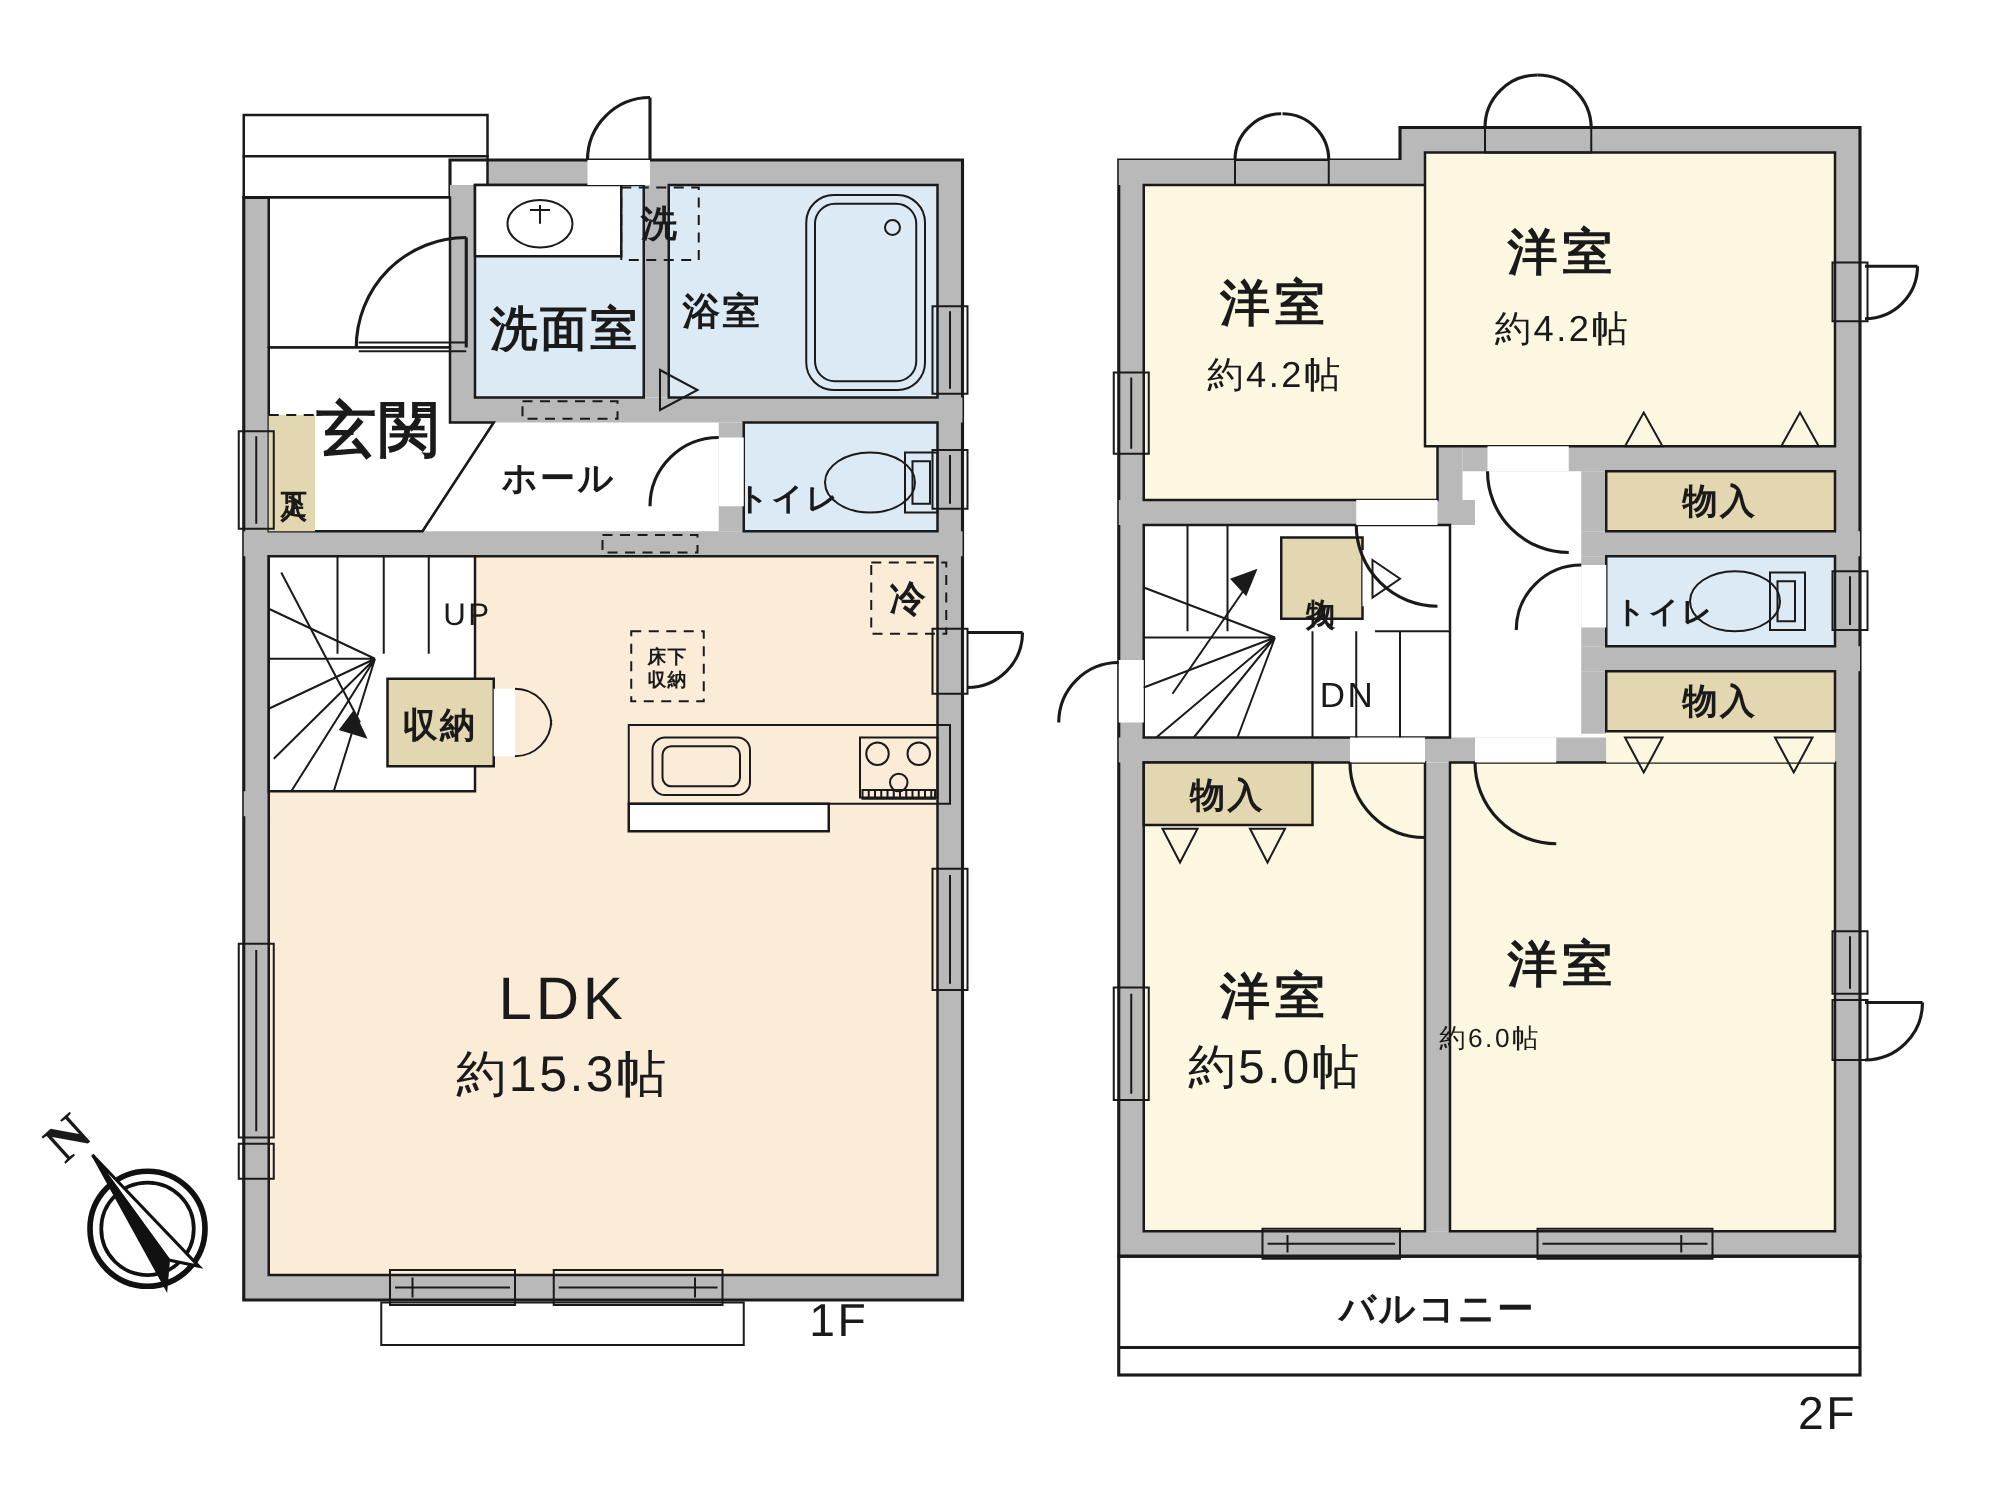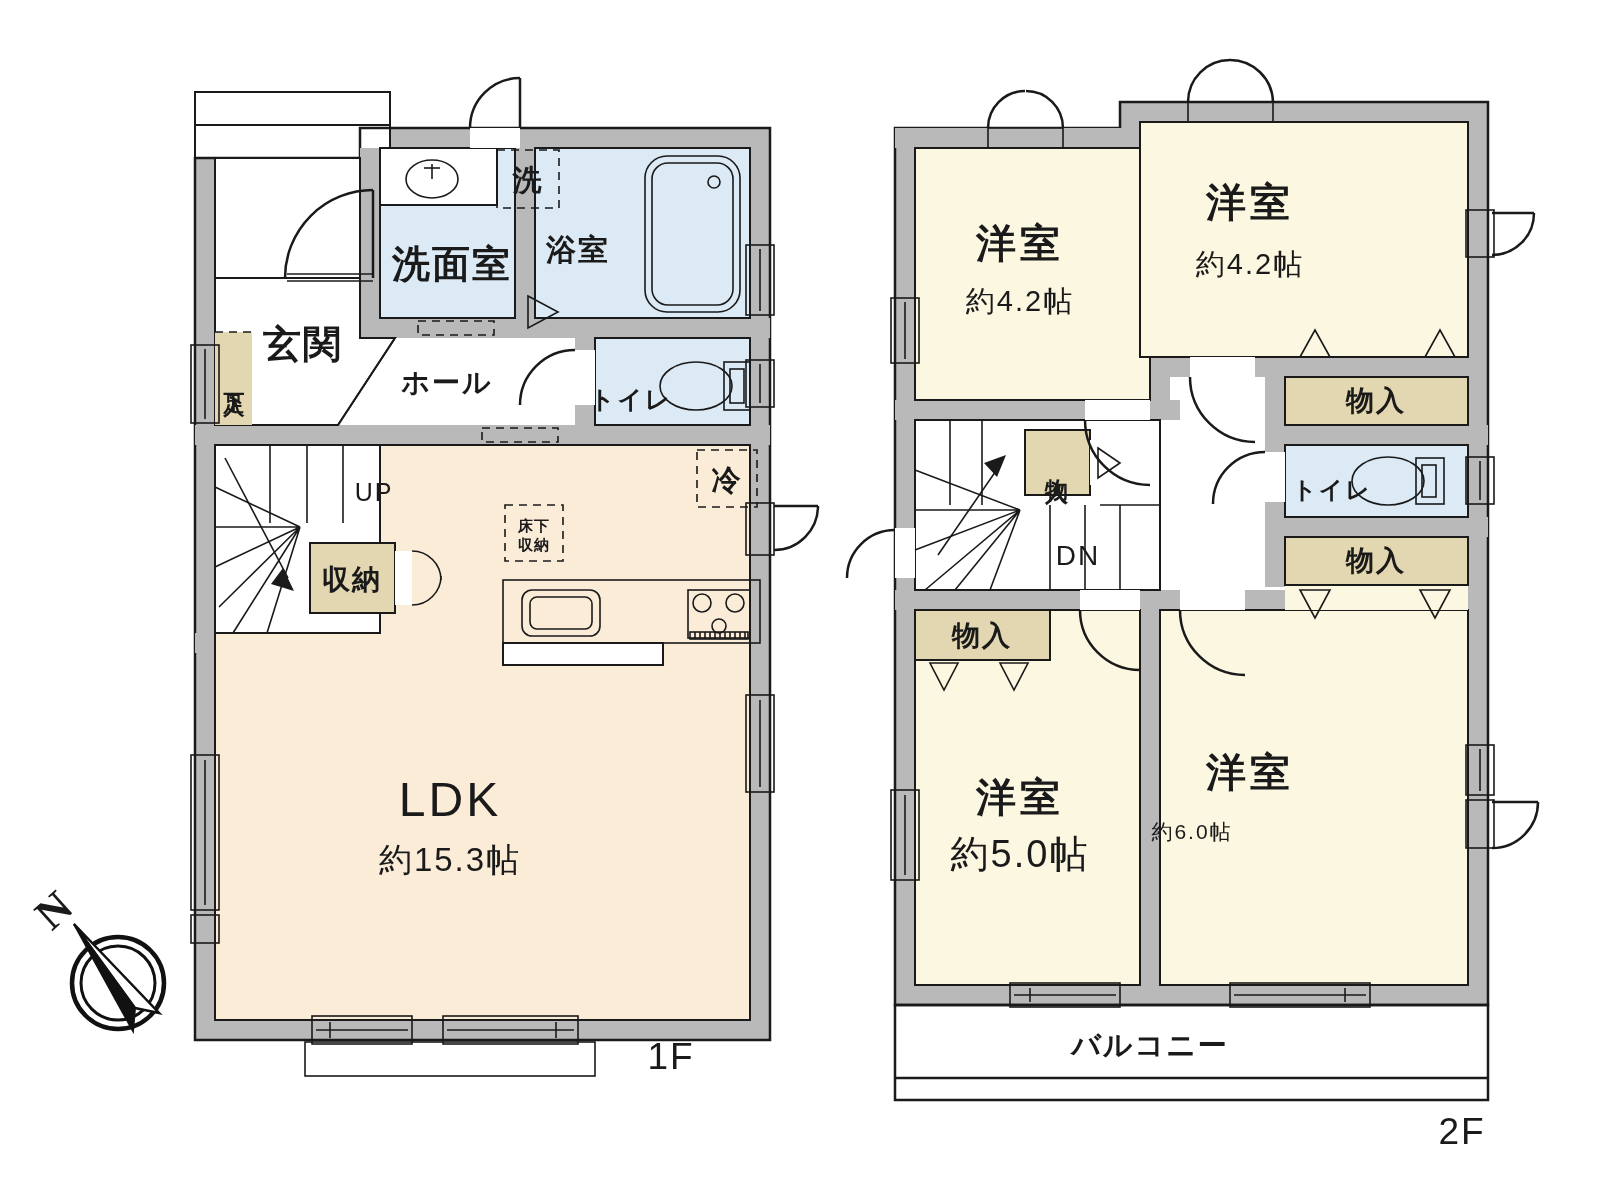--- a/index.html
+++ b/index.html
@@ -315,46 +315,46 @@
   <g>
     <circle cx="118" cy="983" r="46" fill="none" stroke="#111" stroke-width="4.5"></circle>
     <circle cx="118" cy="983" r="37" fill="none" stroke="#111" stroke-width="3"></circle>
     <polygon points="74,924 159,1013 135,1008" fill="#fff" stroke="#111" stroke-width="2.5"></polygon>
     <polygon points="74,924 133,1031 135,1008" fill="#111" stroke="#111" stroke-width="2"></polygon>
   </g>
 </svg>
 
 <div class="lbl serif" style="left:55px;top:910px;font-size:44px;transform:translate(-50%,-50%) rotate(-42deg);">N</div>
 
-<div class="lbl" style="left:303px;top:345px;font-size:38px;font-weight:bold;">玄関</div>
+<div class="lbl" style="left:303px;top:345px;font-size:48px;font-weight:bold;">玄関</div>
 <div class="lbl v" style="left:234px;top:378px;font-size:21px;font-weight:bold;">下足入</div>
 <div class="lbl" style="left:452px;top:265px;font-size:38px;font-weight:bold;">洗面室</div>
 <div class="lbl" style="left:528px;top:180px;font-size:29px;font-weight:bold;">洗</div>
 <div class="lbl" style="left:578px;top:250px;font-size:30px;font-weight:bold;">浴室</div>
 <div class="lbl" style="left:447px;top:383px;font-size:28px;font-weight:bold;">ホール</div>
 <div class="lbl" style="left:631px;top:399px;font-size:25px;font-weight:bold;">トイレ</div>
 <div class="lbl" style="left:727px;top:480px;font-size:29px;font-weight:bold;">冷</div>
 <div class="lbl" style="left:534px;top:526px;font-size:15px;font-weight:bold;letter-spacing:1px;">床下</div>
 <div class="lbl" style="left:534px;top:545px;font-size:15px;font-weight:bold;letter-spacing:1px;">収納</div>
 <div class="lbl" style="left:352px;top:580px;font-size:28px;font-weight:bold;">収納</div>
 <div class="lbl" style="left:374px;top:492px;font-size:25px;">UP</div>
 <div class="lbl" style="left:450px;top:800px;font-size:48px;letter-spacing:3px;">LDK</div>
-<div class="lbl" style="left:450px;top:860px;font-size:33px;">約15.3帖</div>
+<div class="lbl" style="left:450px;top:860px;font-size:40px;">約15.3帖</div>
 <div class="lbl" style="left:671px;top:1057px;font-size:37px;">1F</div>
 
 <div class="lbl" style="left:1020px;top:243px;font-size:40px;font-weight:bold;letter-spacing:4px;">洋室</div>
 <div class="lbl" style="left:1020px;top:301px;font-size:29px;">約4.2帖</div>
 <div class="lbl" style="left:1250px;top:202px;font-size:40px;font-weight:bold;letter-spacing:4px;">洋室</div>
 <div class="lbl" style="left:1250px;top:264px;font-size:29px;">約4.2帖</div>
 <div class="lbl" style="left:1020px;top:797px;font-size:40px;font-weight:bold;letter-spacing:4px;">洋室</div>
 <div class="lbl" style="left:1020px;top:855px;font-size:38px;">約5.0帖</div>
 <div class="lbl" style="left:1250px;top:772px;font-size:40px;font-weight:bold;letter-spacing:4px;">洋室</div>
 <div class="lbl" style="left:1192px;top:832px;font-size:21px;">約6.0帖</div>
 
 <div class="lbl v" style="left:1057px;top:462px;font-size:23px;font-weight:bold;">物入</div>
 <div class="lbl" style="left:1376px;top:401px;font-size:28px;font-weight:bold;">物入</div>
 <div class="lbl" style="left:1376px;top:561px;font-size:28px;font-weight:bold;">物入</div>
 <div class="lbl" style="left:982px;top:636px;font-size:28px;font-weight:bold;">物入</div>
 <div class="lbl" style="left:1332px;top:490px;font-size:24px;font-weight:bold;">トイレ</div>
 <div class="lbl" style="left:1078px;top:556px;font-size:28px;">DN</div>
-<div class="lbl" style="left:1150px;top:1048px;font-size:29px;font-weight:bold;font-family:Liberation Mono, monospace;">バルコニー</div>
+<div class="lbl" style="left:1150px;top:1048px;font-size:29px;font-weight:bold;">バルコニー</div>
 <div class="lbl" style="left:1462px;top:1132px;font-size:37px;">2F</div>
 </div>
 
 </body></html>

